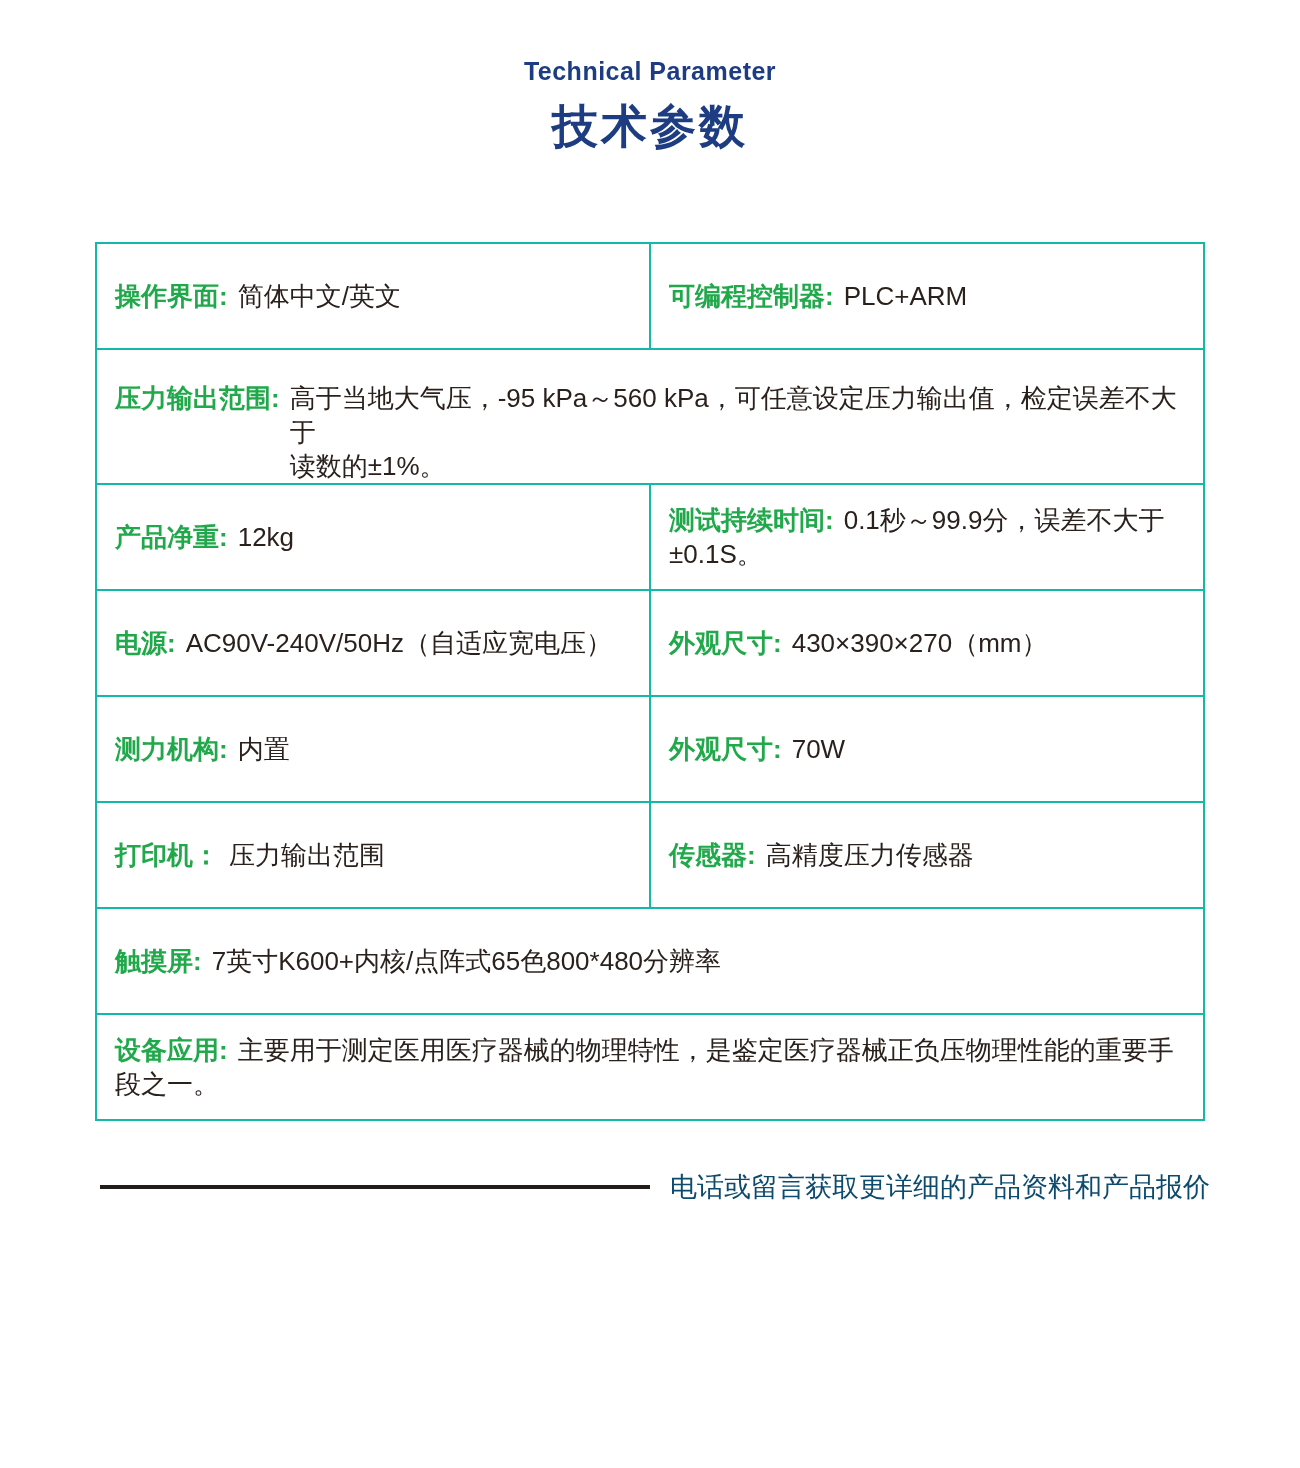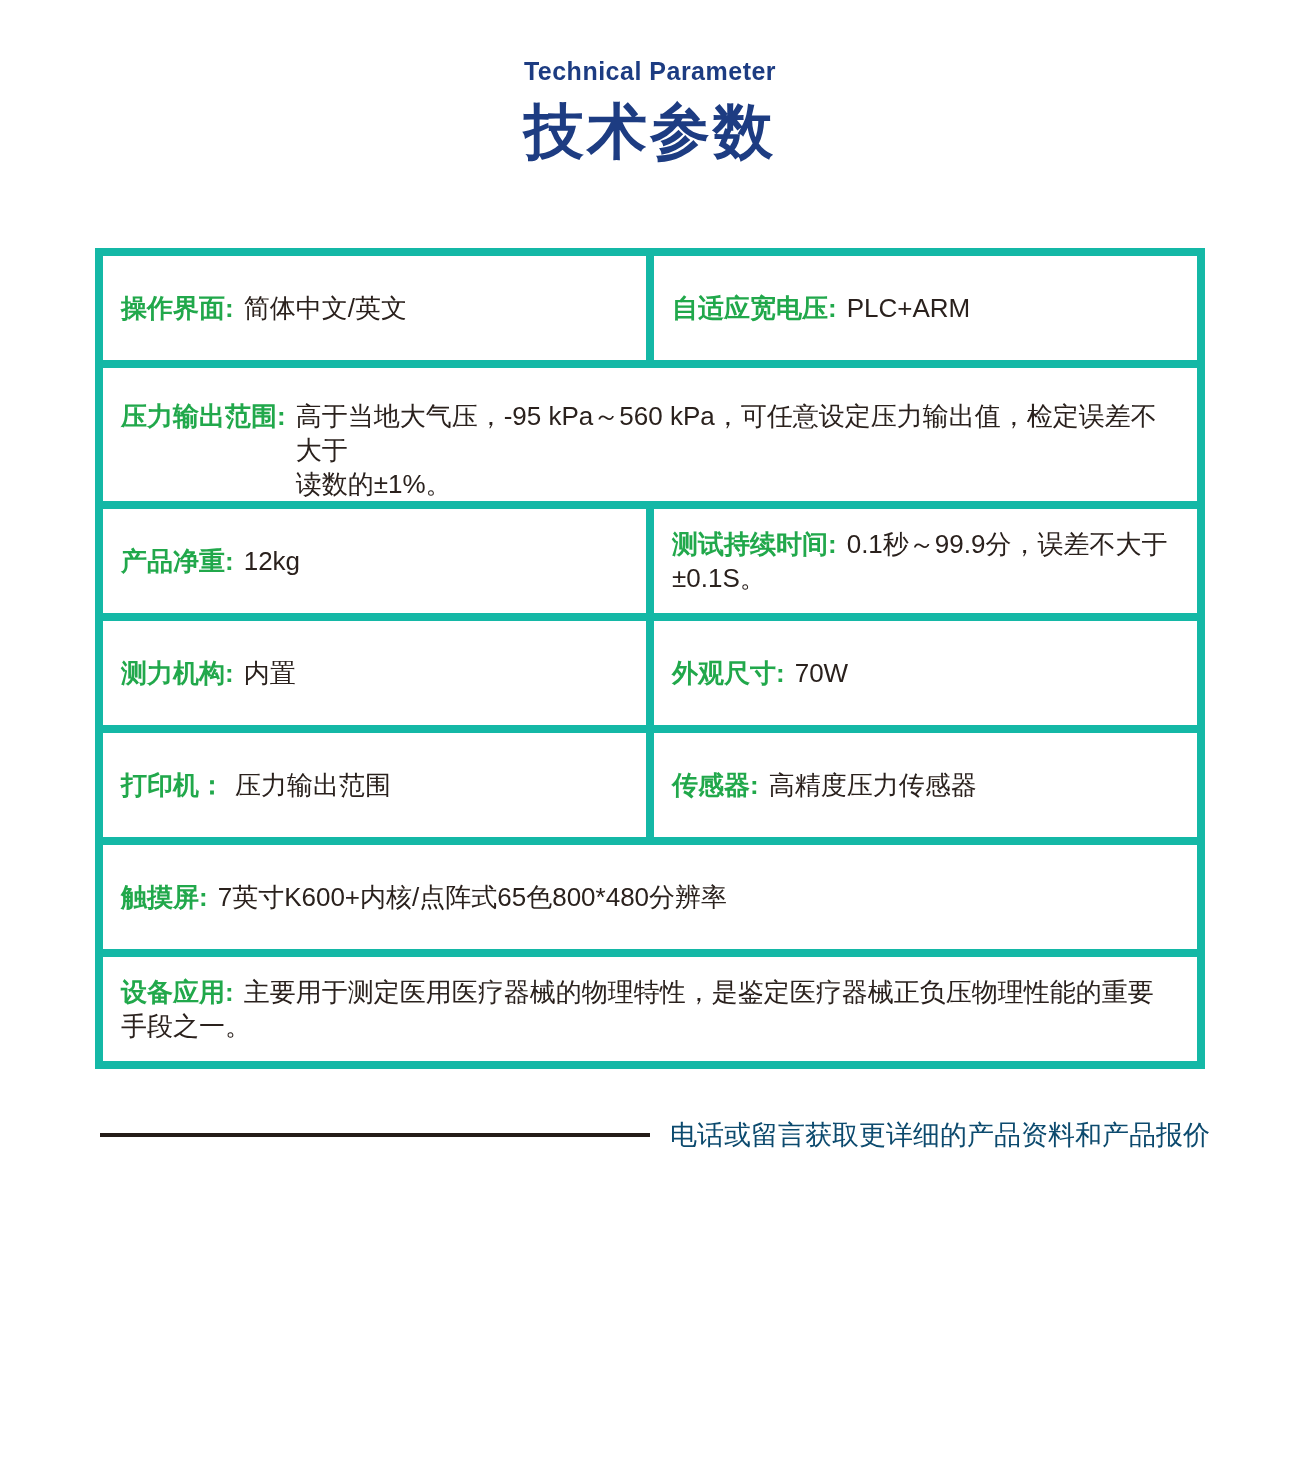--- a/index.html
+++ b/index.html
@@ -21,35 +21,35 @@
     text-align: center;
     color: #1d3c82;
   }
   .subtitle-en {
     font-size: 25px;
     font-weight: bold;
     line-height: 30px;
     letter-spacing: 0.5px;
   }
   .title-cn {
-    margin-top: 10px;
-    font-size: 60px;
+    margin-top: 4px;
+    font-size: 46px;
     font-weight: 900;
     line-height: 72px;
     letter-spacing: 3px;
   }
   
   table.spec {
     border-collapse: collapse;
     table-layout: fixed;
     width: 1110px;
     margin: 80px 0 0 95px;
   }
   table.spec td {
-    border: 8px solid #14b8a6;
+    border: 2px solid #14b8a6;
     height: 104px;
     padding: 0 22px 0 18px;
     vertical-align: middle;
     font-size: 26px;
     color: #2a211d;
     line-height: 34px;
   }
   .spec-label {
     color: #21a84b;
     font-weight: bold;
@@ -98,21 +98,21 @@
     <div class="title-cn">技术参数</div>
   </div>
 
   <table class="spec">
     <tbody>
       <tr>
         <td>
           <span class="spec-label">操作界面:</span><span class="spec-value">简体中文/英文</span>
         </td>
         <td>
-          <span class="spec-label">自适应宽电压:</span><span class="spec-value">PLC+ARM</span>
+          <span class="spec-label">可编程控制器:</span><span class="spec-value">PLC+ARM</span>
         </td>
       </tr>
 
       <tr>
         <td colspan="2">
           <div class="cell-flex">
             <span class="spec-label">压力输出范围:</span>
             <span class="value-lines">
               <span class="value-line">高于当地大气压，-95 kPa～560 kPa，可任意设定压力输出值，检定误差不大于</span>
               <span class="value-line">读数的±1%。</span>
@@ -123,20 +123,28 @@
 
       <tr>
         <td>
           <span class="spec-label">产品净重:</span><span class="spec-value">12kg</span>
         </td>
         <td>
           <span class="spec-label">测试持续时间:</span><span class="spec-value">0.1秒～99.9分，误差不大于±0.1S。</span>
         </td>
       </tr>
 
+      <tr>
+        <td>
+          <span class="spec-label">电源:</span><span class="spec-value">AC90V-240V/50Hz（自适应宽电压）</span>
+        </td>
+        <td>
+          <span class="spec-label">外观尺寸:</span><span class="spec-value">430×390×270（mm）</span>
+        </td>
+      </tr>
 
       <tr>
         <td>
           <span class="spec-label">测力机构:</span><span class="spec-value">内置</span>
         </td>
         <td>
           <span class="spec-label">外观尺寸:</span><span class="spec-value">70W</span>
         </td>
       </tr>
 

